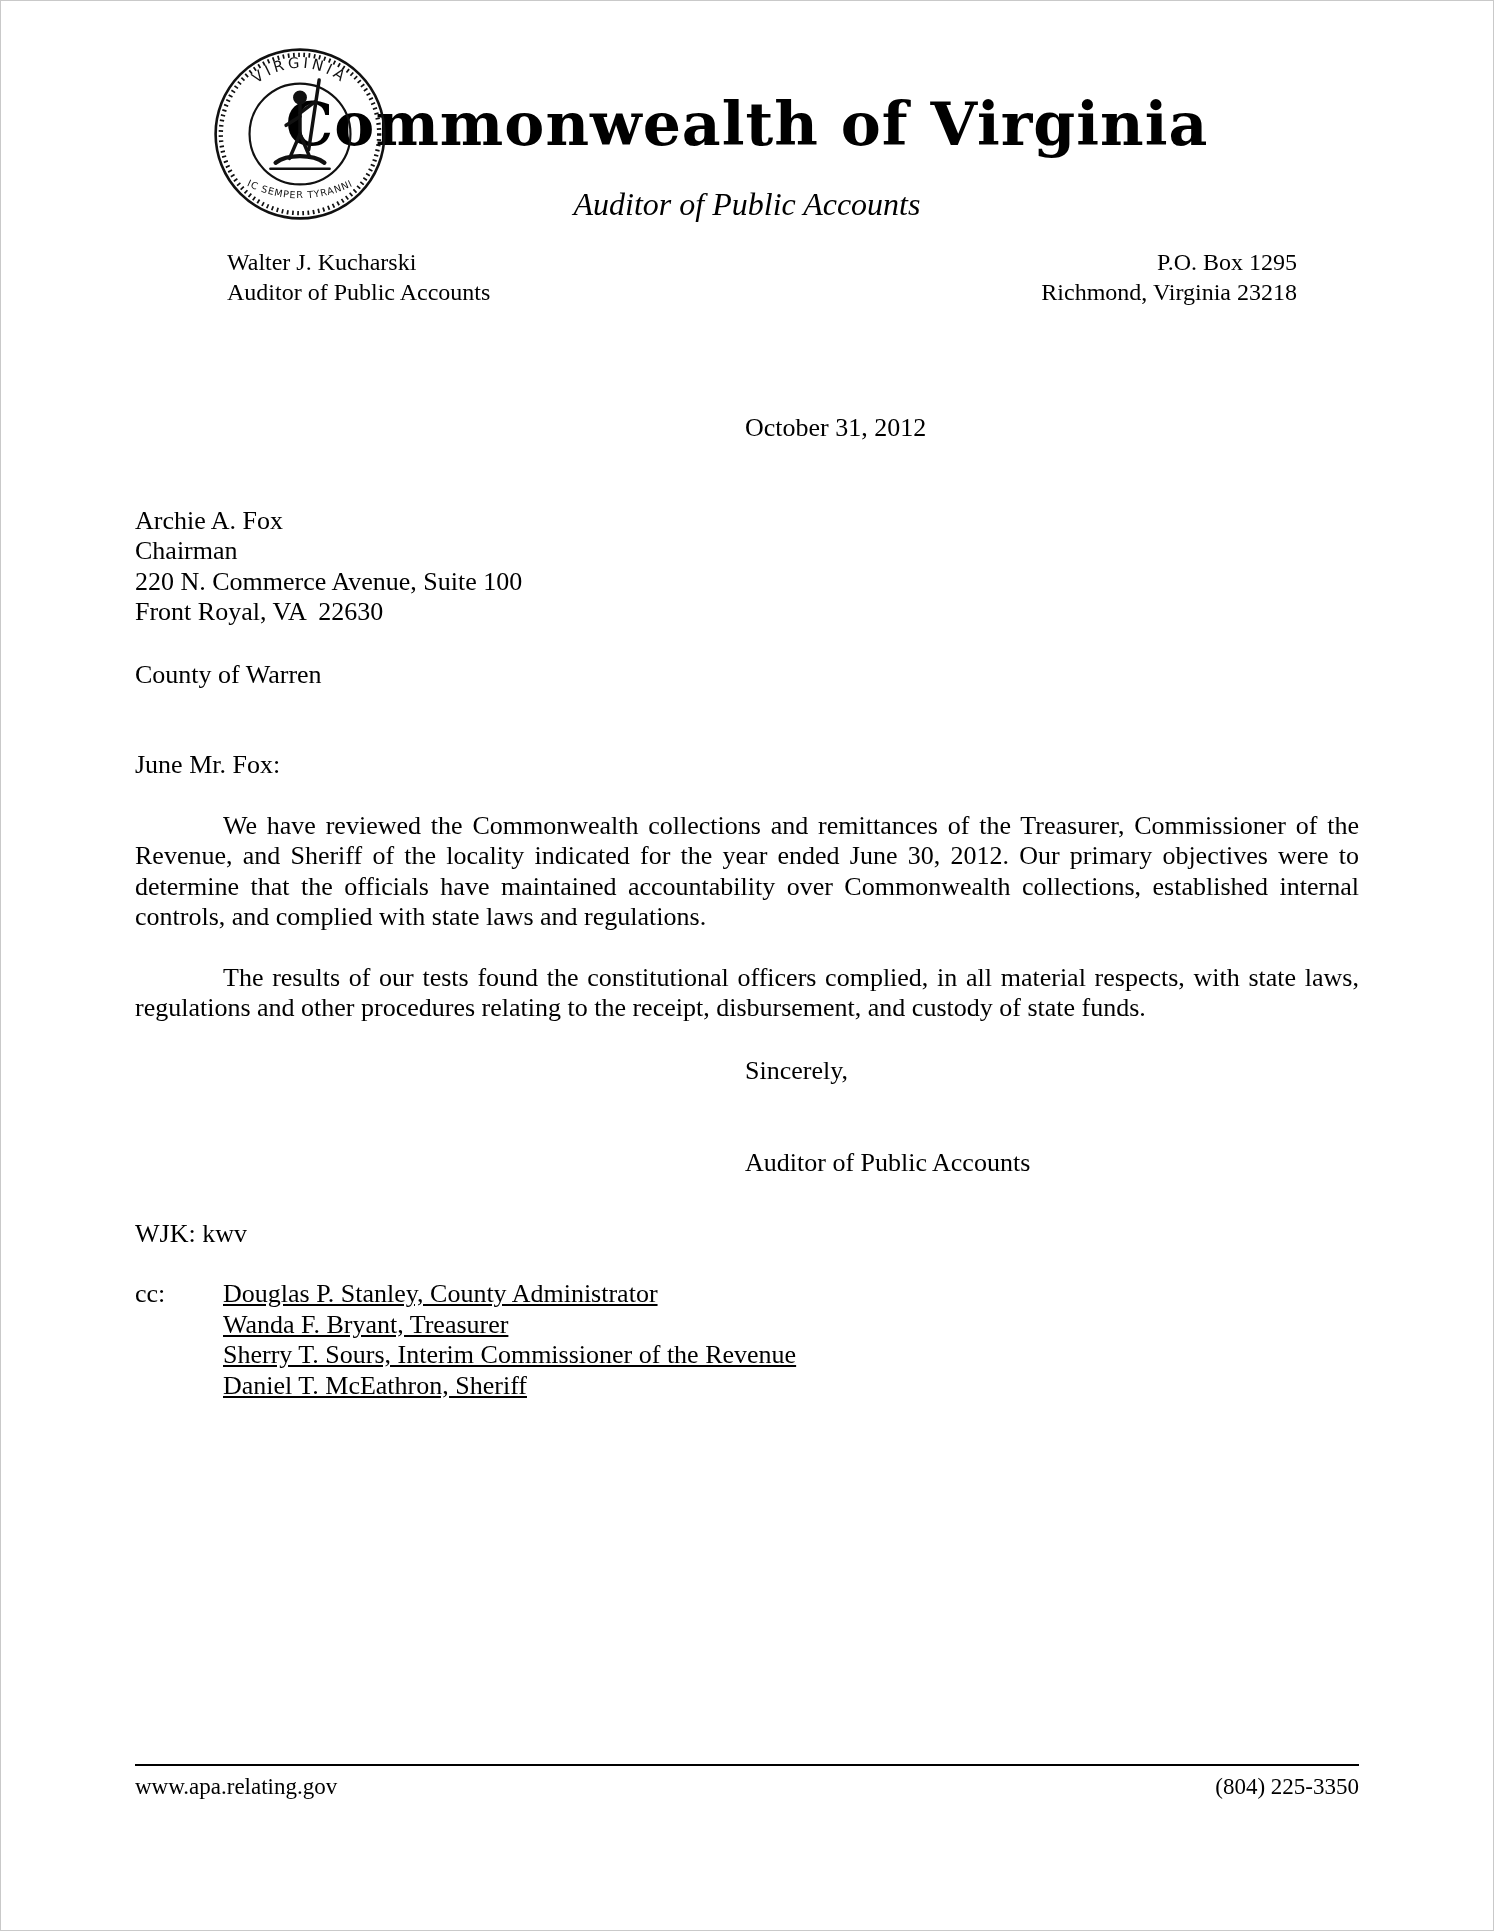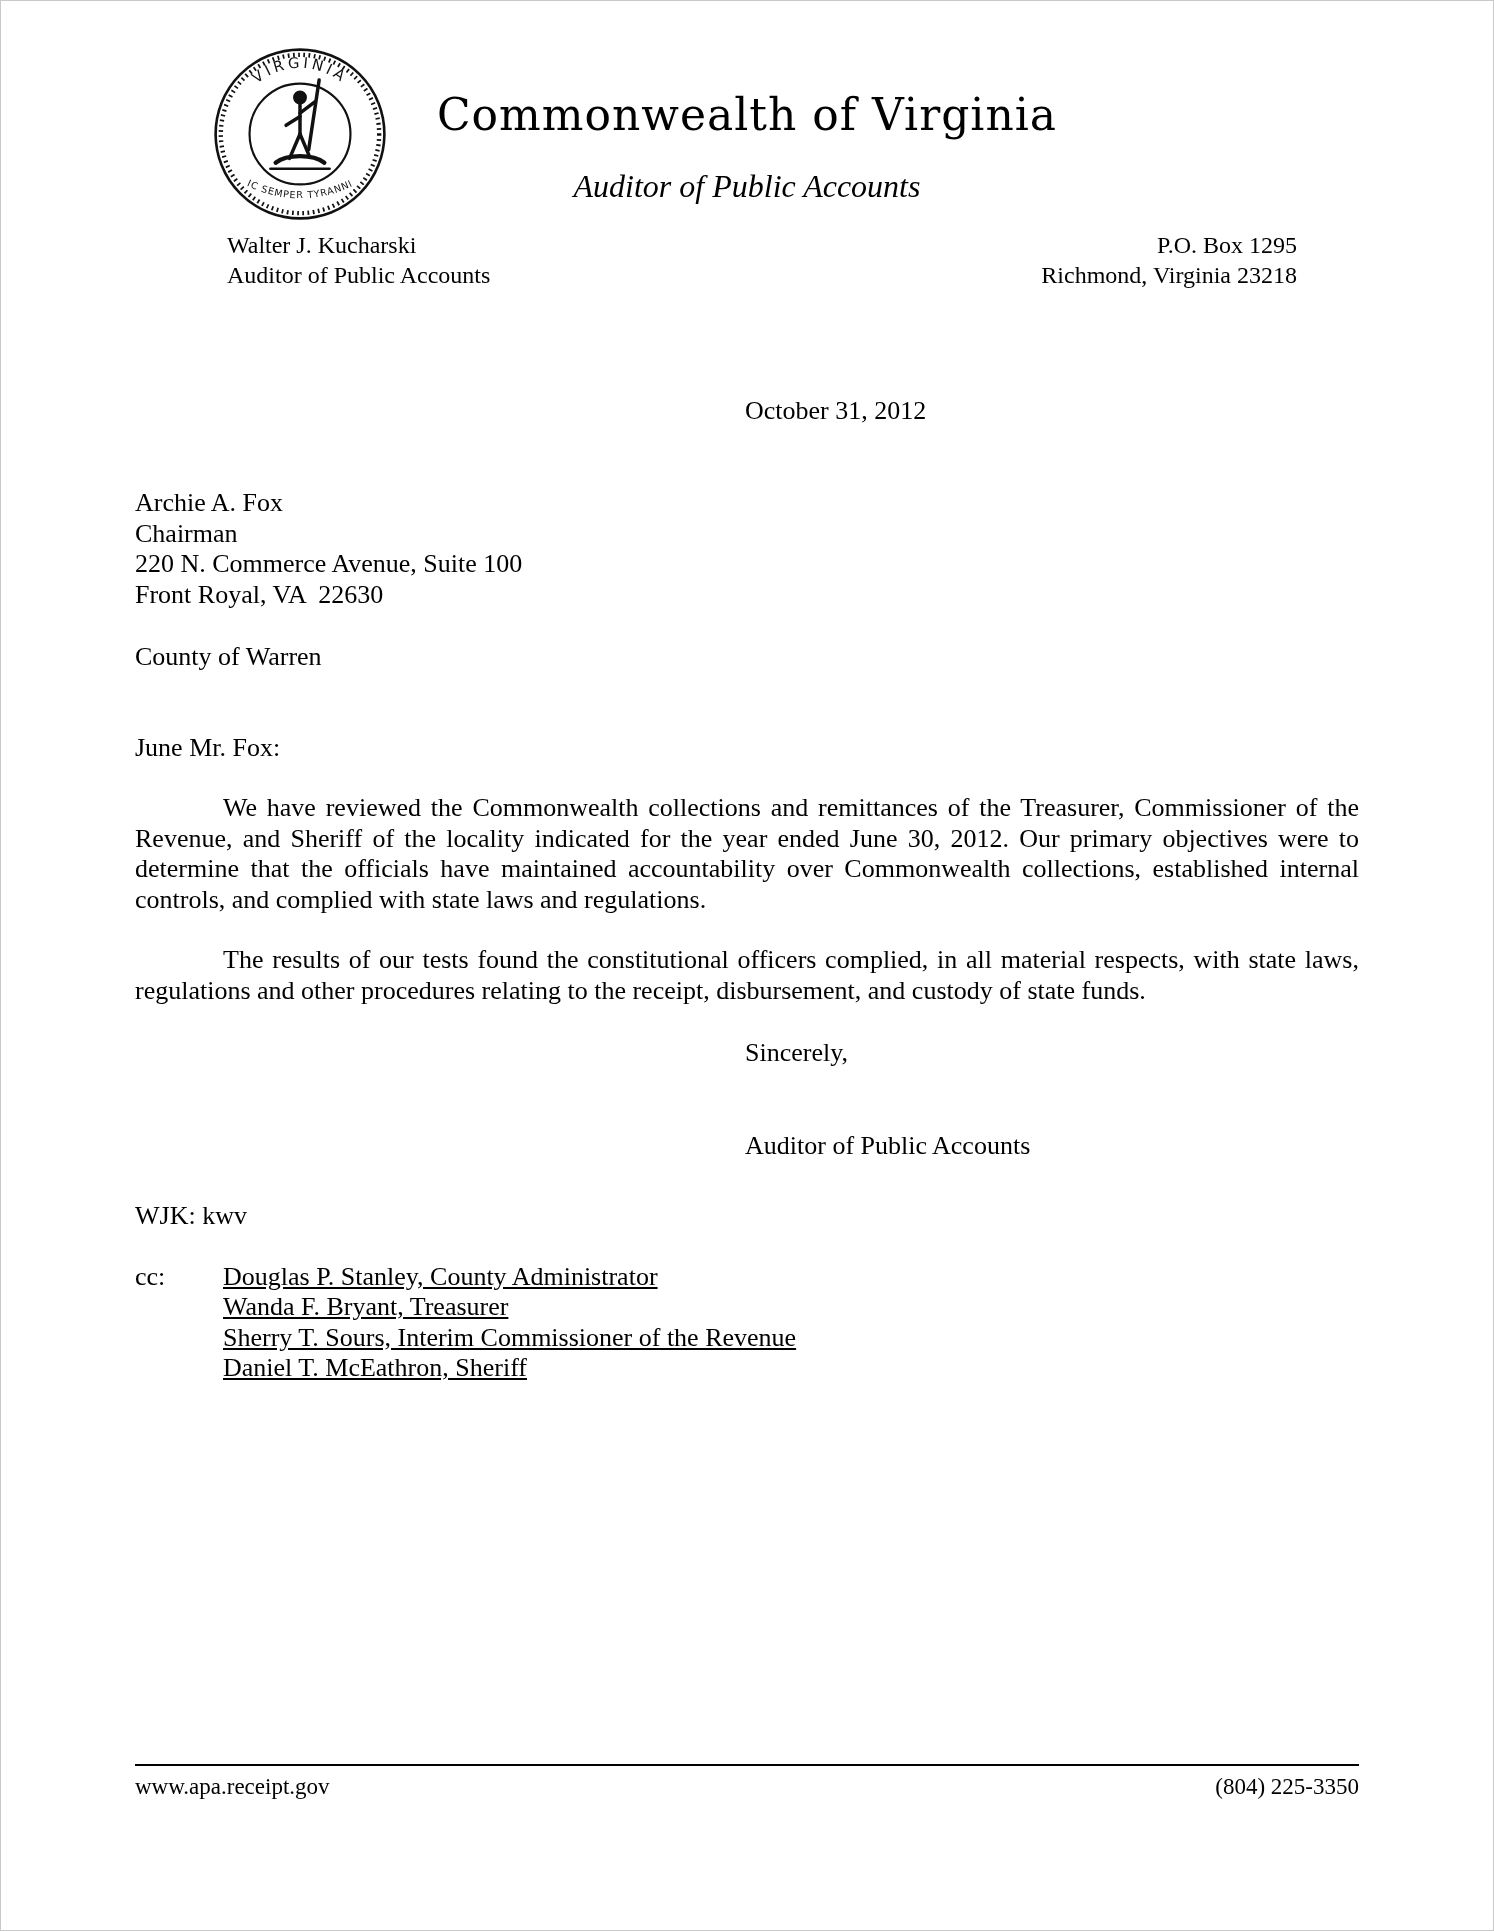--- a/index.html
+++ b/index.html
@@ -21,22 +21,22 @@
     left: 212px;
     top: 46px;
     width: 174px;
     height: 174px;
   }
   .seal-wrap svg { width: 100%; height: 100%; display: block; }
 
   .masthead { padding-top: 90px; text-align: center; }
   .letter-title {
     font-family: "DejaVu Serif", "Liberation Serif", serif;
-    font-weight: normal;
-    font-size: 44px;
+    font-weight: bold;
+    font-size: 60px;
     line-height: 1.1;
     letter-spacing: 1px;
   }
   .letter-subtitle {
     margin-top: 28px;
     font-size: 32px;
     font-style: italic;
     line-height: 1.2;
   }
 
@@ -164,17 +164,17 @@
       <div class="cc-names">
         <div>Douglas P. Stanley, County Administrator</div>
         <div>Wanda F. Bryant, Treasurer</div>
         <div>Sherry T. Sours, Interim Commissioner of the Revenue</div>
         <div>Daniel T. McEathron, Sheriff</div>
       </div>
     </div>
   </div>
 
   <div class="footer">
-    <div>www.apa.receipt.gov</div>
+    <div>www.apa.relating.gov</div>
     <div>(804) 225-3350</div>
   </div>
 
 </div>
 
 </body></html>

